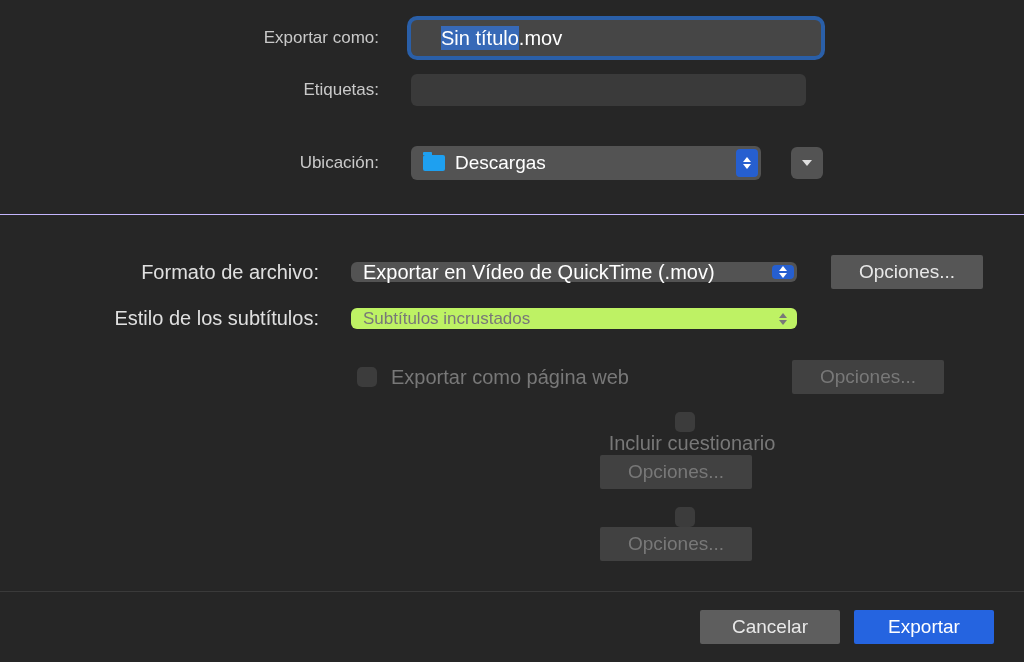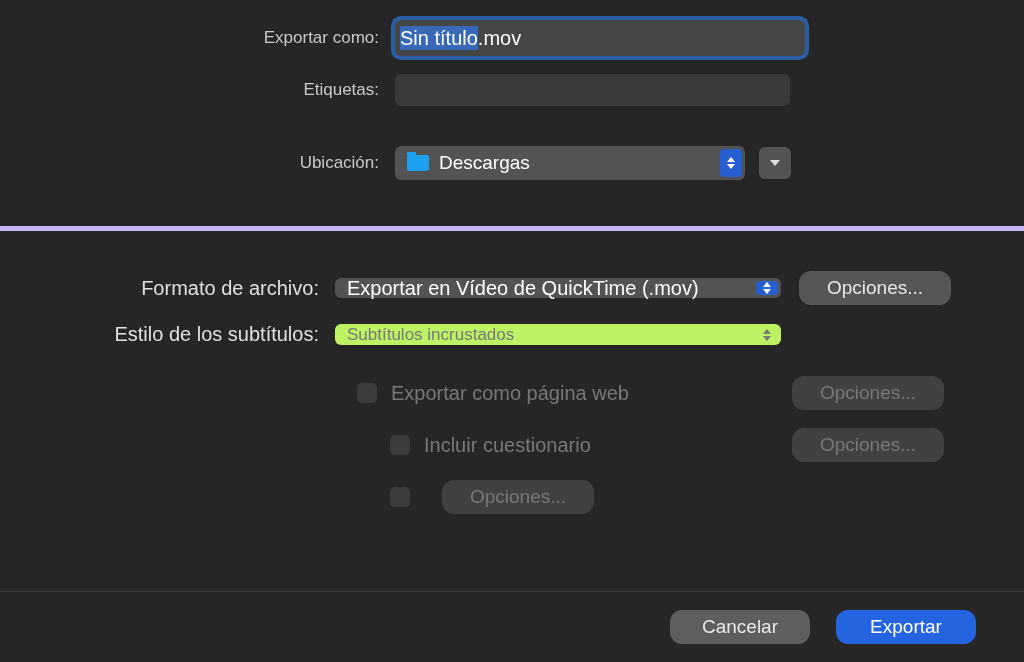--- a/index.html
+++ b/index.html
@@ -13,57 +13,58 @@
       color: #d0d0d0;
       width: 1024px;
       height: 662px;
       overflow: hidden;
       font-size: 17px;
     }
     .section-top {
       padding: 20px 30px 30px 30px;
     }
     .section-middle {
-      border-top: 5px solid #c4b5fd;
+      border-top: 1px solid #c4b5fd;
       padding: 40px 30px 30px 30px;
     }
     .section-bottom {
       border-top: 1px solid #3a3a3a;
-      padding: 18px 48px;
+      padding: 18px 30px;
       display: flex;
       justify-content: flex-end;
-      gap: 26px;
+      gap: 14px;
       position: absolute;
       bottom: 0;
       left: 0;
       right: 0;
     }
     .row {
       display: flex;
       align-items: center;
       margin-bottom: 18px;
+      gap: 16px;
     }
     .label {
       width: 365px;
       text-align: right;
       padding-right: 16px;
       color: #c9c9c9;
       flex-shrink: 0;
     }
     .label.middle {
       width: 305px;
       font-size: 20px;
       color: #e0e0e0;
     }
     .text-input {
       background: #434343;
       border: none;
       color: #fff;
       font-size: 20px;
-      padding: 7px 5px;
+      padding: 7px 30px;
       border-radius: 6px;
       width: 410px;
       height: 36px;
     }
     .text-input.focused {
       box-shadow: 0 0 0 4px #2a5fa8;
       background: #464646;
     }
     .text-input .selected {
       background: #3769b7;
@@ -173,21 +174,21 @@
     .expand-btn .chevron {
       width: 0;
       height: 0;
       border-left: 5px solid transparent;
       border-right: 5px solid transparent;
       border-top: 6px solid #e0e0e0;
     }
     .btn {
       background: #5a5a5a;
       border: none;
-      border-radius: 12px;
+      border-radius: 2px;
       color: #e8e8e8;
       font-size: 19px;
       padding: 6px 22px;
       height: 34px;
       cursor: pointer;
     }
     .btn.options {
       width: 152px;
       margin-left: 18px;
       background: #565656;
@@ -205,21 +206,21 @@
     .btn.secondary {
       background: #5e5e5e;
       min-width: 140px;
     }
     .checkbox-row {
       display: flex;
       align-items: center;
       margin-bottom: 18px;
     }
     .checkbox-indent-1 { margin-left: 327px; }
-    .checkbox-indent-2 { margin-left: 360px; }
+    .checkbox-indent-2 { margin-left: 360px; flex-direction: column; }
     .checkbox {
       width: 20px;
       height: 20px;
       border-radius: 5px;
       background: #3c3c3c;
       margin-right: 14px;
       flex-shrink: 0;
     }
     .checkbox-label {
       font-size: 20px;
@@ -237,21 +238,21 @@
   <div class="row">
     <div class="label">Exportar como:</div>
     <div class="text-input focused">
       <span class="selected">Sin título</span><span>.mov</span>
     </div>
   </div>
   <div class="row">
     <div class="label">Etiquetas:</div>
     <div class="tags-input"></div>
   </div>
-  <div class="row" style="margin-top: 40px; margin-bottom: 16px;">
+  <div class="row" style="margin-top: 40px; margin-bottom: 4px;">
     <div class="label">Ubicación:</div>
     <div class="dropdown location">
       <span class="folder-icon"></span>
       <span>Descargas</span>
       <span class="arrows">
         <span class="up"></span>
           <span class="down"></span>
       </span>
     </div>
     <button class="expand-btn">

